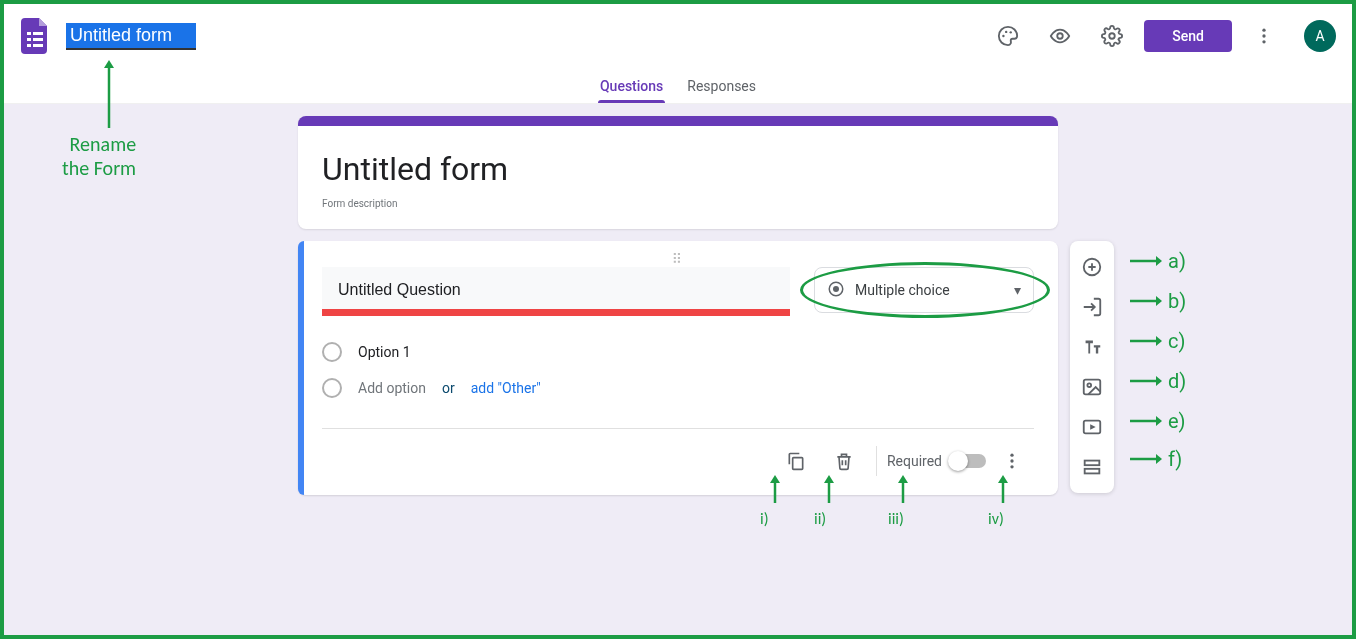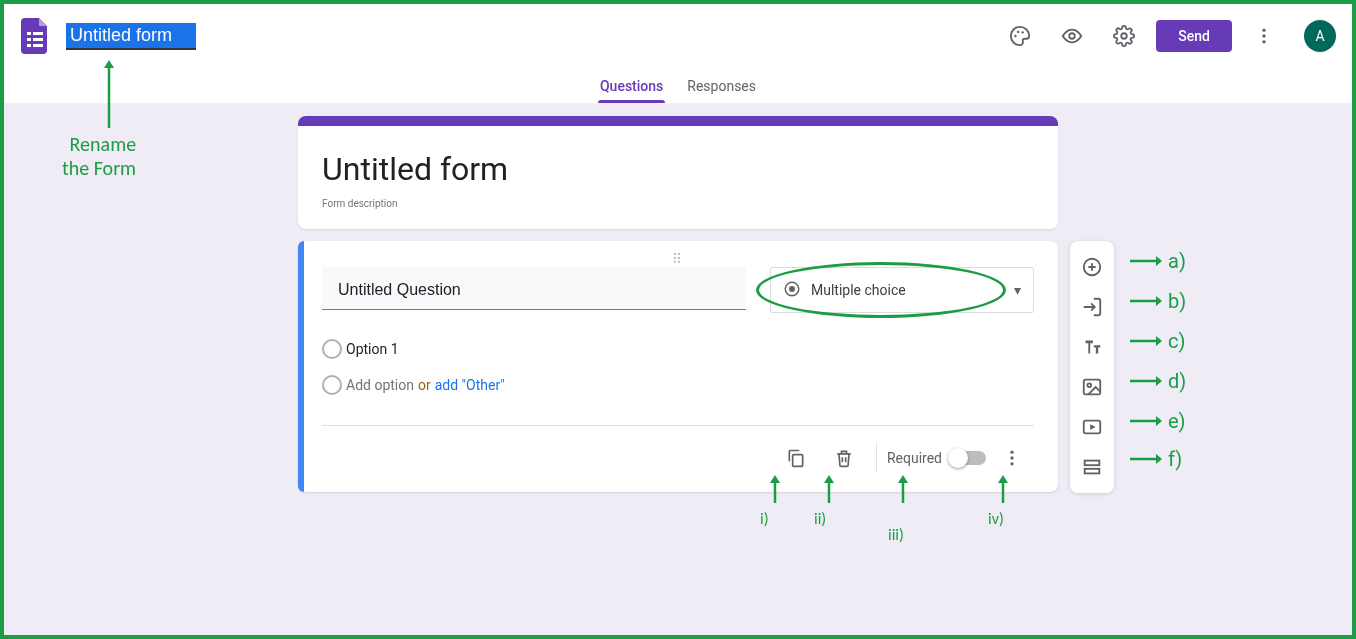--- a/index.html
+++ b/index.html
@@ -46,21 +46,21 @@
     display: flex;
     align-items: center;
     justify-content: center;
     border-radius: 50%;
     cursor: pointer;
     color: #5f6368;
   }
   .send-btn {
     background: #673ab7;
     color: #fff;
-    padding: 8px 22px;
+    padding: 8px 28px;
     border-radius: 4px;
     font-size: 14px;
     font-weight: 500;
     cursor: pointer;
   }
   .avatar {
     width: 32px; height: 32px;
     background: #00695c;
     color: #fff;
     border-radius: 50%;
@@ -122,47 +122,47 @@
     position:absolute; left:0; top:0; bottom:0; width:6px;
     background:#4285f4;
     border-radius: 8px 0 0 8px;
   }
   .drag-handle { text-align:center; color:#bdbdbd; height:16px; font-size:14px; letter-spacing:2px; margin-top:-10px;}
   .q-row { display:flex; gap:24px; align-items:flex-start; margin-bottom:18px;}
   .q-title {
     flex:1;
     background:#f8f9fa;
     border:none;
-    border-bottom: 1px solid #ef4444;
+    border-bottom: 7px solid #ef4444;
     padding: 14px 16px 10px;
     font-size:16px;
     color:#202124;
     outline:none;
   }
   .q-type {
-    width: 264px;
+    width: 220px;
     height: 46px;
     border: 1px solid #dadce0;
-    border-radius: 2px;
+    border-radius: 8px;
     display:flex; align-items:center;
     padding: 0 12px;
     gap:10px;
     font-size:14px; color:#3c4043;
     position:relative;
     cursor:pointer;
   }
   .q-type .arrow { margin-left:auto; color:#5f6368;}
   .ellipse {
     position:absolute;
     border: 3px solid #1c9c44;
     border-radius: 50%;
     width: 250px; height: 56px;
     pointer-events:none;
   }
-  .opt-row { display:flex; align-items:center; gap:4px; padding: 8px 0; font-size:14px; color:#202124;}
+  .opt-row { display:flex; align-items:center; gap:16px; padding: 8px 0; font-size:14px; color:#202124;}
   .radio-empty {
     width:20px; height:20px; border-radius:50%;
     border:2px solid #b0b0b0;
     flex-shrink:0;
   }
   .add-opt { color:#70757a;}
   .add-other { color:#1a73e8; cursor:pointer;}
   .q-footer {
     border-top: 1px solid #e0e0e0;
     margin-top: 22px;
@@ -285,21 +285,21 @@
             <div class="ellipse" style="left:-15px; top:-6px;"></div>
           </div>
         </div>
         <div class="opt-row">
           <span class="radio-empty"></span>
           <span>Option 1</span>
         </div>
         <div class="opt-row">
           <span class="radio-empty"></span>
           <span class="add-opt">Add option</span>
-          <span class="add-opt" style="color:#a16207">or</span>
+          <span class="add-opt" style="color:#0c4a6e">or</span>
           <span class="add-other">add "Other"</span>
         </div>
         <div class="q-footer">
           <div class="ftr-btn">
             <svg width="20" height="20" viewBox="0 0 24 24" fill="none" stroke="currentColor" stroke-width="2">
                 <rect x="8" y="8" width="12" height="14" rx="1"></rect>
                 <path d="M4 16V4a1 1 0 0 1 1-1h11"></path>
               </svg>
           </div>
           <div class="ftr-btn">
@@ -414,21 +414,21 @@
             <line x1="7" y1="28" x2="7" y2="6" stroke="#1c9c44" stroke-width="2.5"></line>
             <path d="M2 8 L7 0 L12 8 Z" fill="#1c9c44"></path>
           </svg>
         <div style="margin-top:8px">ii)</div>
       </div>
       <div class="anno" style="left:590px; top:260px;">
         <svg class="arrow-svg" style="left:8px; top:-26px" width="14" height="30">
             <line x1="7" y1="28" x2="7" y2="6" stroke="#1c9c44" stroke-width="2.5"></line>
             <path d="M2 8 L7 0 L12 8 Z" fill="#1c9c44"></path>
           </svg>
-        <div style="margin-top:24px">iii)</div>
+        <div style="margin-top:8px">iii)</div>
       </div>
       <div class="anno" style="left:690px; top:260px;">
         <svg class="arrow-svg" style="left:8px; top:-26px" width="14" height="30">
             <line x1="7" y1="28" x2="7" y2="6" stroke="#1c9c44" stroke-width="2.5"></line>
             <path d="M2 8 L7 0 L12 8 Z" fill="#1c9c44"></path>
           </svg>
         <div style="margin-top:8px">iv)</div>
       </div>
 
     </div>

